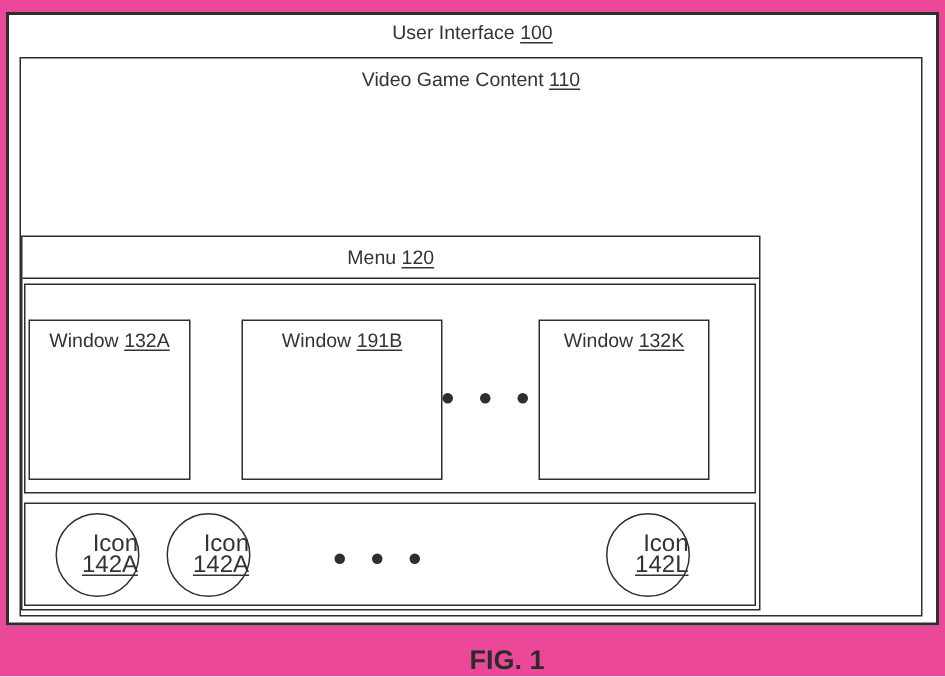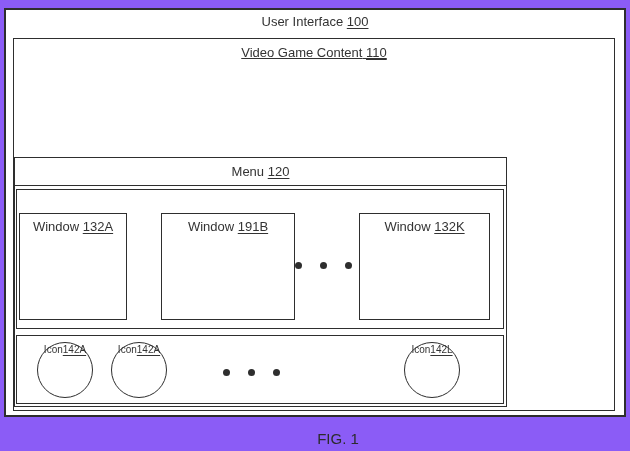--- a/index.html
+++ b/index.html
@@ -2,21 +2,21 @@
 <html><head>
 <meta charset="utf-8">
 <style>
   html, body {
     margin: 0; padding: 0;
     background: #ffffff;
   }
   .page {
     position: relative;
     width: 630px; height: 451px;
-    background: #8b5cf6;
+    background: #ec4899;
     font-family: "Liberation Sans", sans-serif;
     color: #333333;
     overflow: hidden;
   }
   .box {
     position: absolute;
     box-sizing: border-box;
     border: 1.5px solid #2e2e2e;
     background: #ffffff;
   }
@@ -31,21 +31,21 @@
   }
   .ref {
     text-decoration: underline;
     text-underline-offset: 2px;
   }
   
   #ui-box { left: 4px; top: 8px; width: 622px; height: 409px; border-width: 2px; }
   #ui-label { top: 4px; }
   
   #vgc-box { left: 7px; top: 28px; width: 602px; height: 373px; }
-  #vgc-label { top: 6px; text-decoration: underline; }
+  #vgc-label { top: 6px; }
   
   #menu-box { left: 0px; top: 118px; width: 493px; height: 250px; }
   #menu-header {
     position: absolute; box-sizing: border-box;
     left: 0; top: 0; right: 0; height: 28px;
     border-bottom: 1.5px solid #2e2e2e;
   }
   #menu-label { top: 6px; }
   
   #dynamic-box { left: 1px; top: 31px; width: 488px; height: 140px; }
@@ -53,33 +53,33 @@
   .window {
     position: absolute;
     box-sizing: border-box;
     top: 23px; height: 107px;
     border: 1.5px solid #2e2e2e;
     text-align: center;
   }
   .window .label { position: static; display: block; padding-top: 5px; }
   #window-a { left: 2px;   width: 108px; }
   #window-b { left: 144px; width: 134px; }
-  #window-k { left: 342px; width: 131px; }
+  #window-k { left: 342px; width: 114px; }
   
   #static-box { left: 1px; top: 177px; width: 488px; height: 69px; }
   #static-label { top: 3px; }
   .icon-circle {
     position: absolute;
     box-sizing: border-box;
     top: 6px; width: 56px; height: 56px;
     border: 1.5px solid #2e2e2e;
     border-radius: 50%;
-    display: flex; flex-direction: row;
-    align-items: flex-start; justify-content: center;
-    font-size: 10px; line-height: 14px;
+    display: flex; flex-direction: column;
+    align-items: flex-end; justify-content: center;
+    font-size: 16px; line-height: 14px;
     text-align: center;
   }
   #icon-1 { left: 20px; }
   #icon-2 { left: 94px; }
   #icon-3 { left: 387px; }
   
   .dots {
     position: absolute;
     display: flex;
     gap: 18px;
@@ -89,22 +89,22 @@
     border-radius: 50%;
     background: #2e2e2e;
   }
   #dynamic-dots { left: 278px; top: 72px; }
   #static-dots  { left: 206px; top: 33px; }
   
   #fig-caption {
     position: absolute;
     left: 338px; top: 430px;
     transform: translateX(-50%);
-    font-size: 15px;
-    font-weight: normal;
+    font-size: 18px;
+    font-weight: bold;
     color: #2b2b2b;
     white-space: nowrap;
   }
 </style>
 </head>
 <body>
 
 <div class="page">
 
   <div class="box" id="ui-box">

